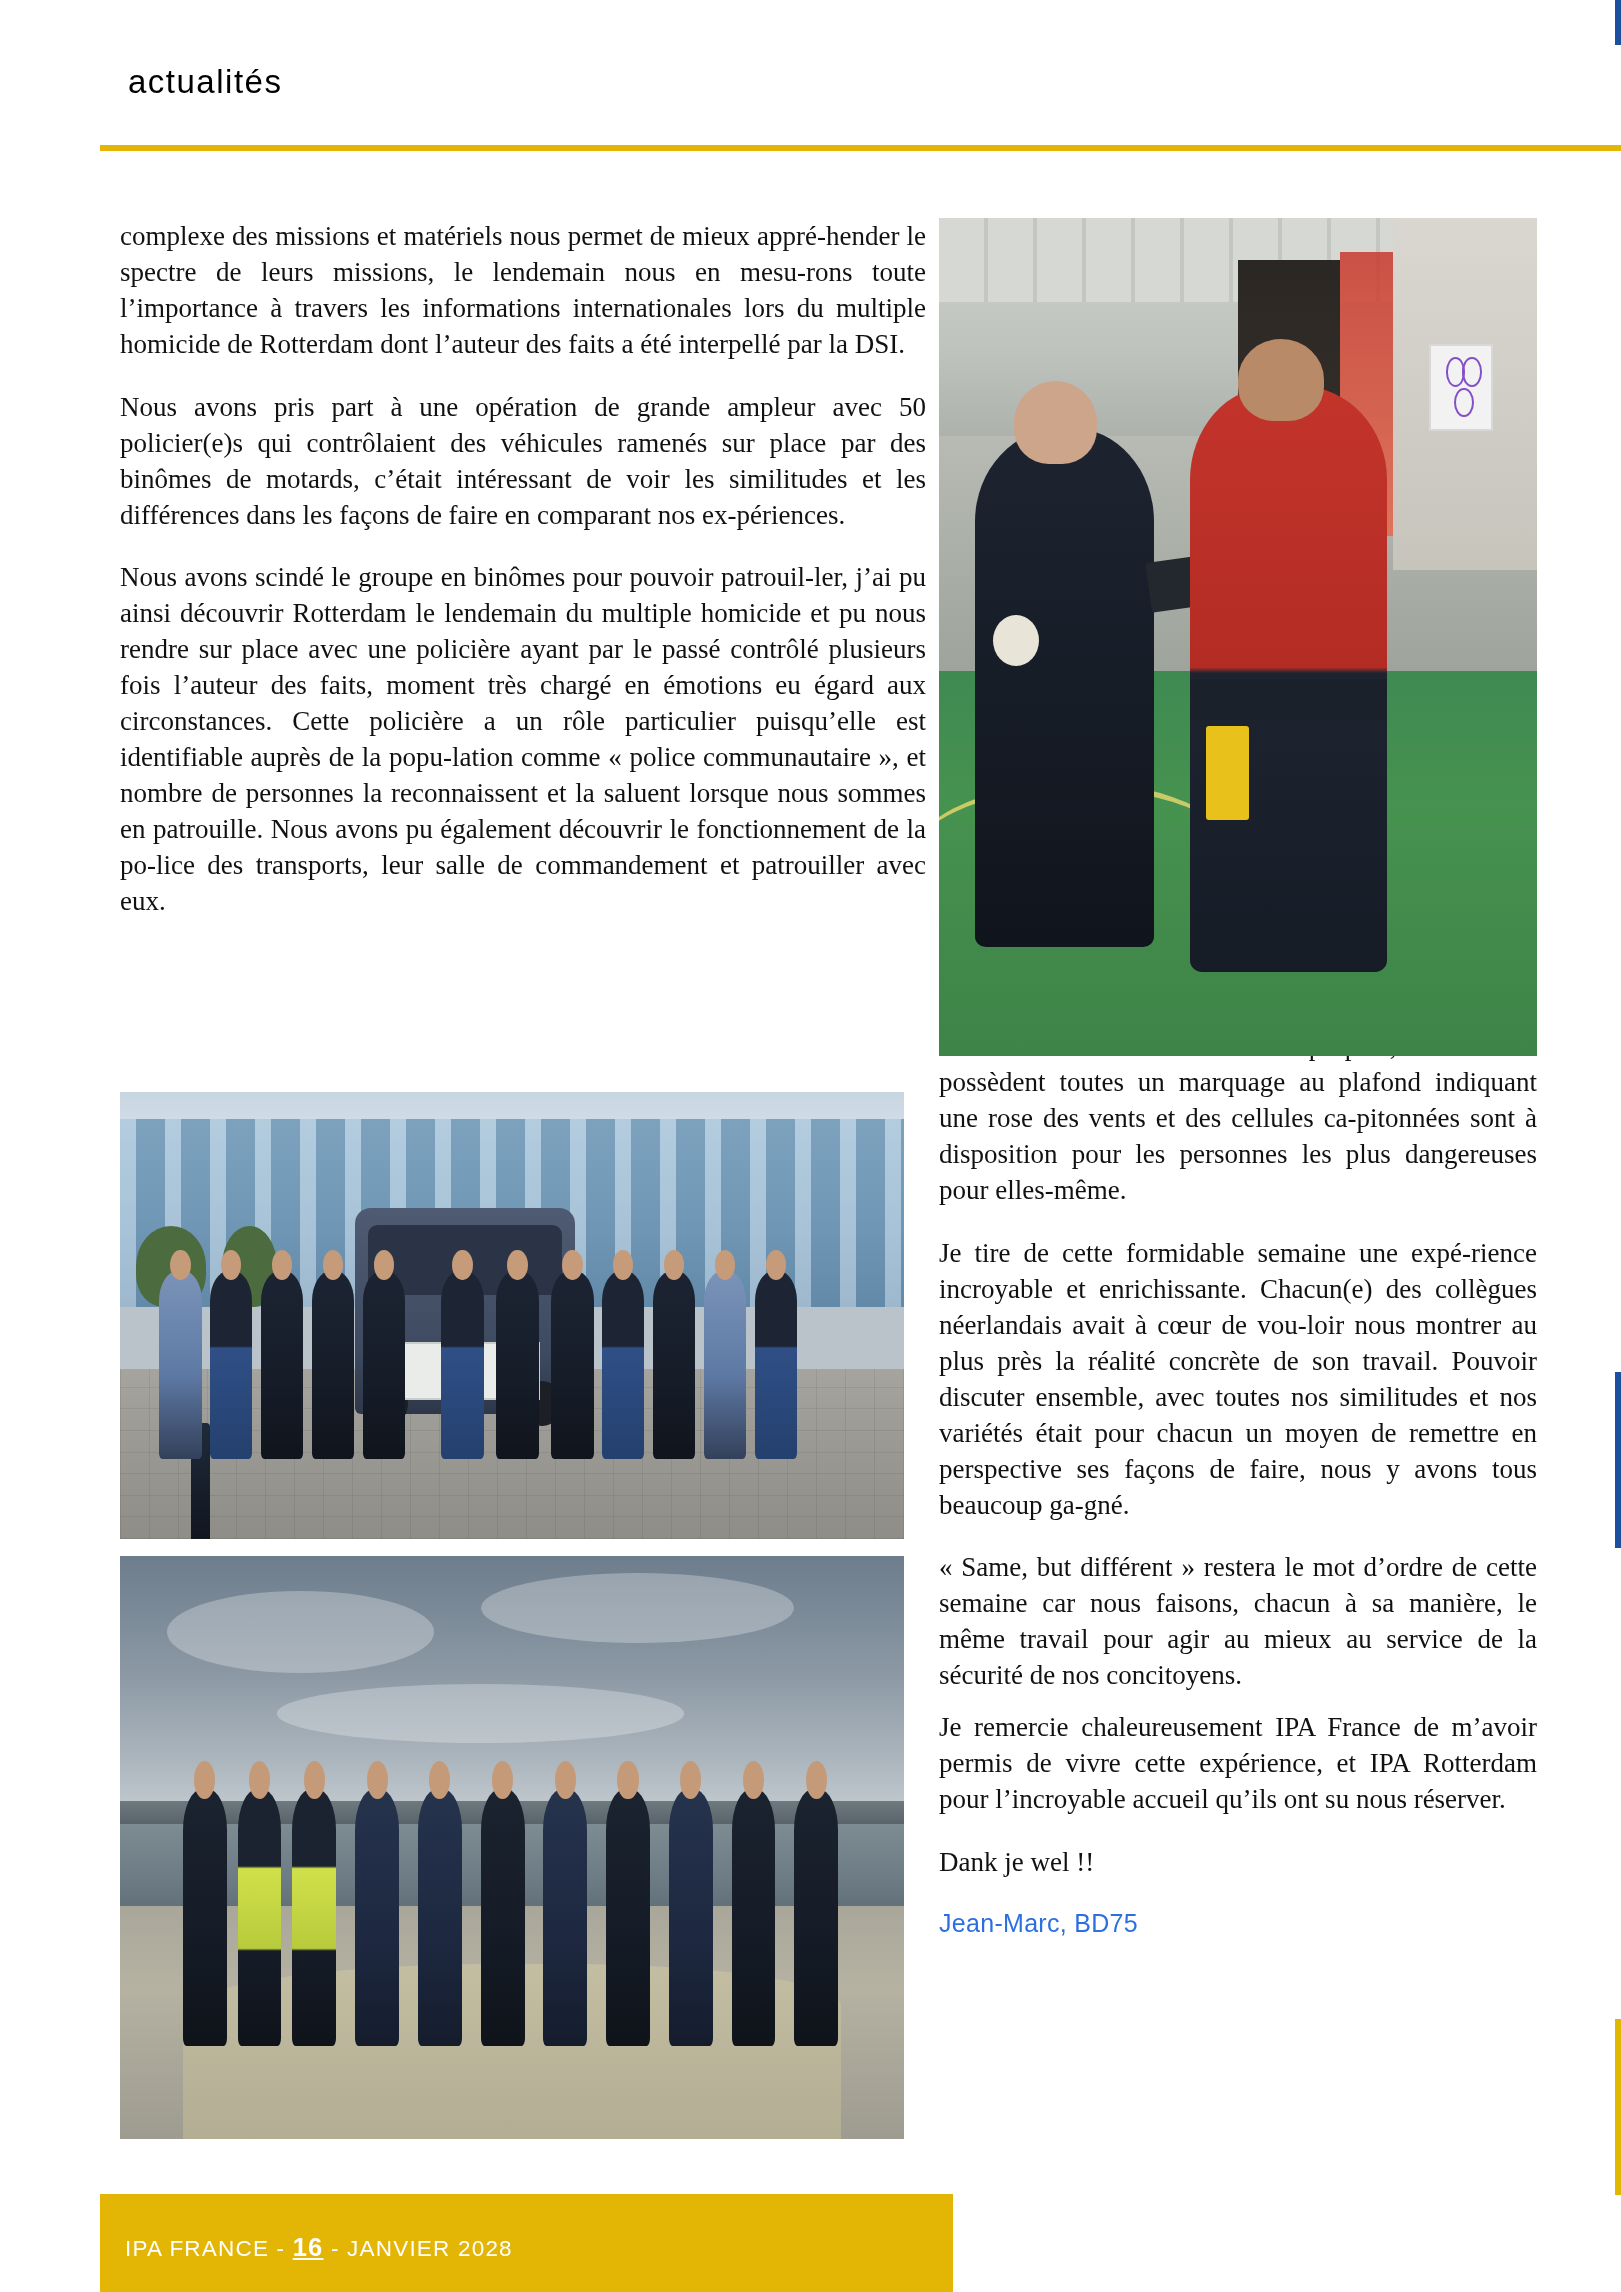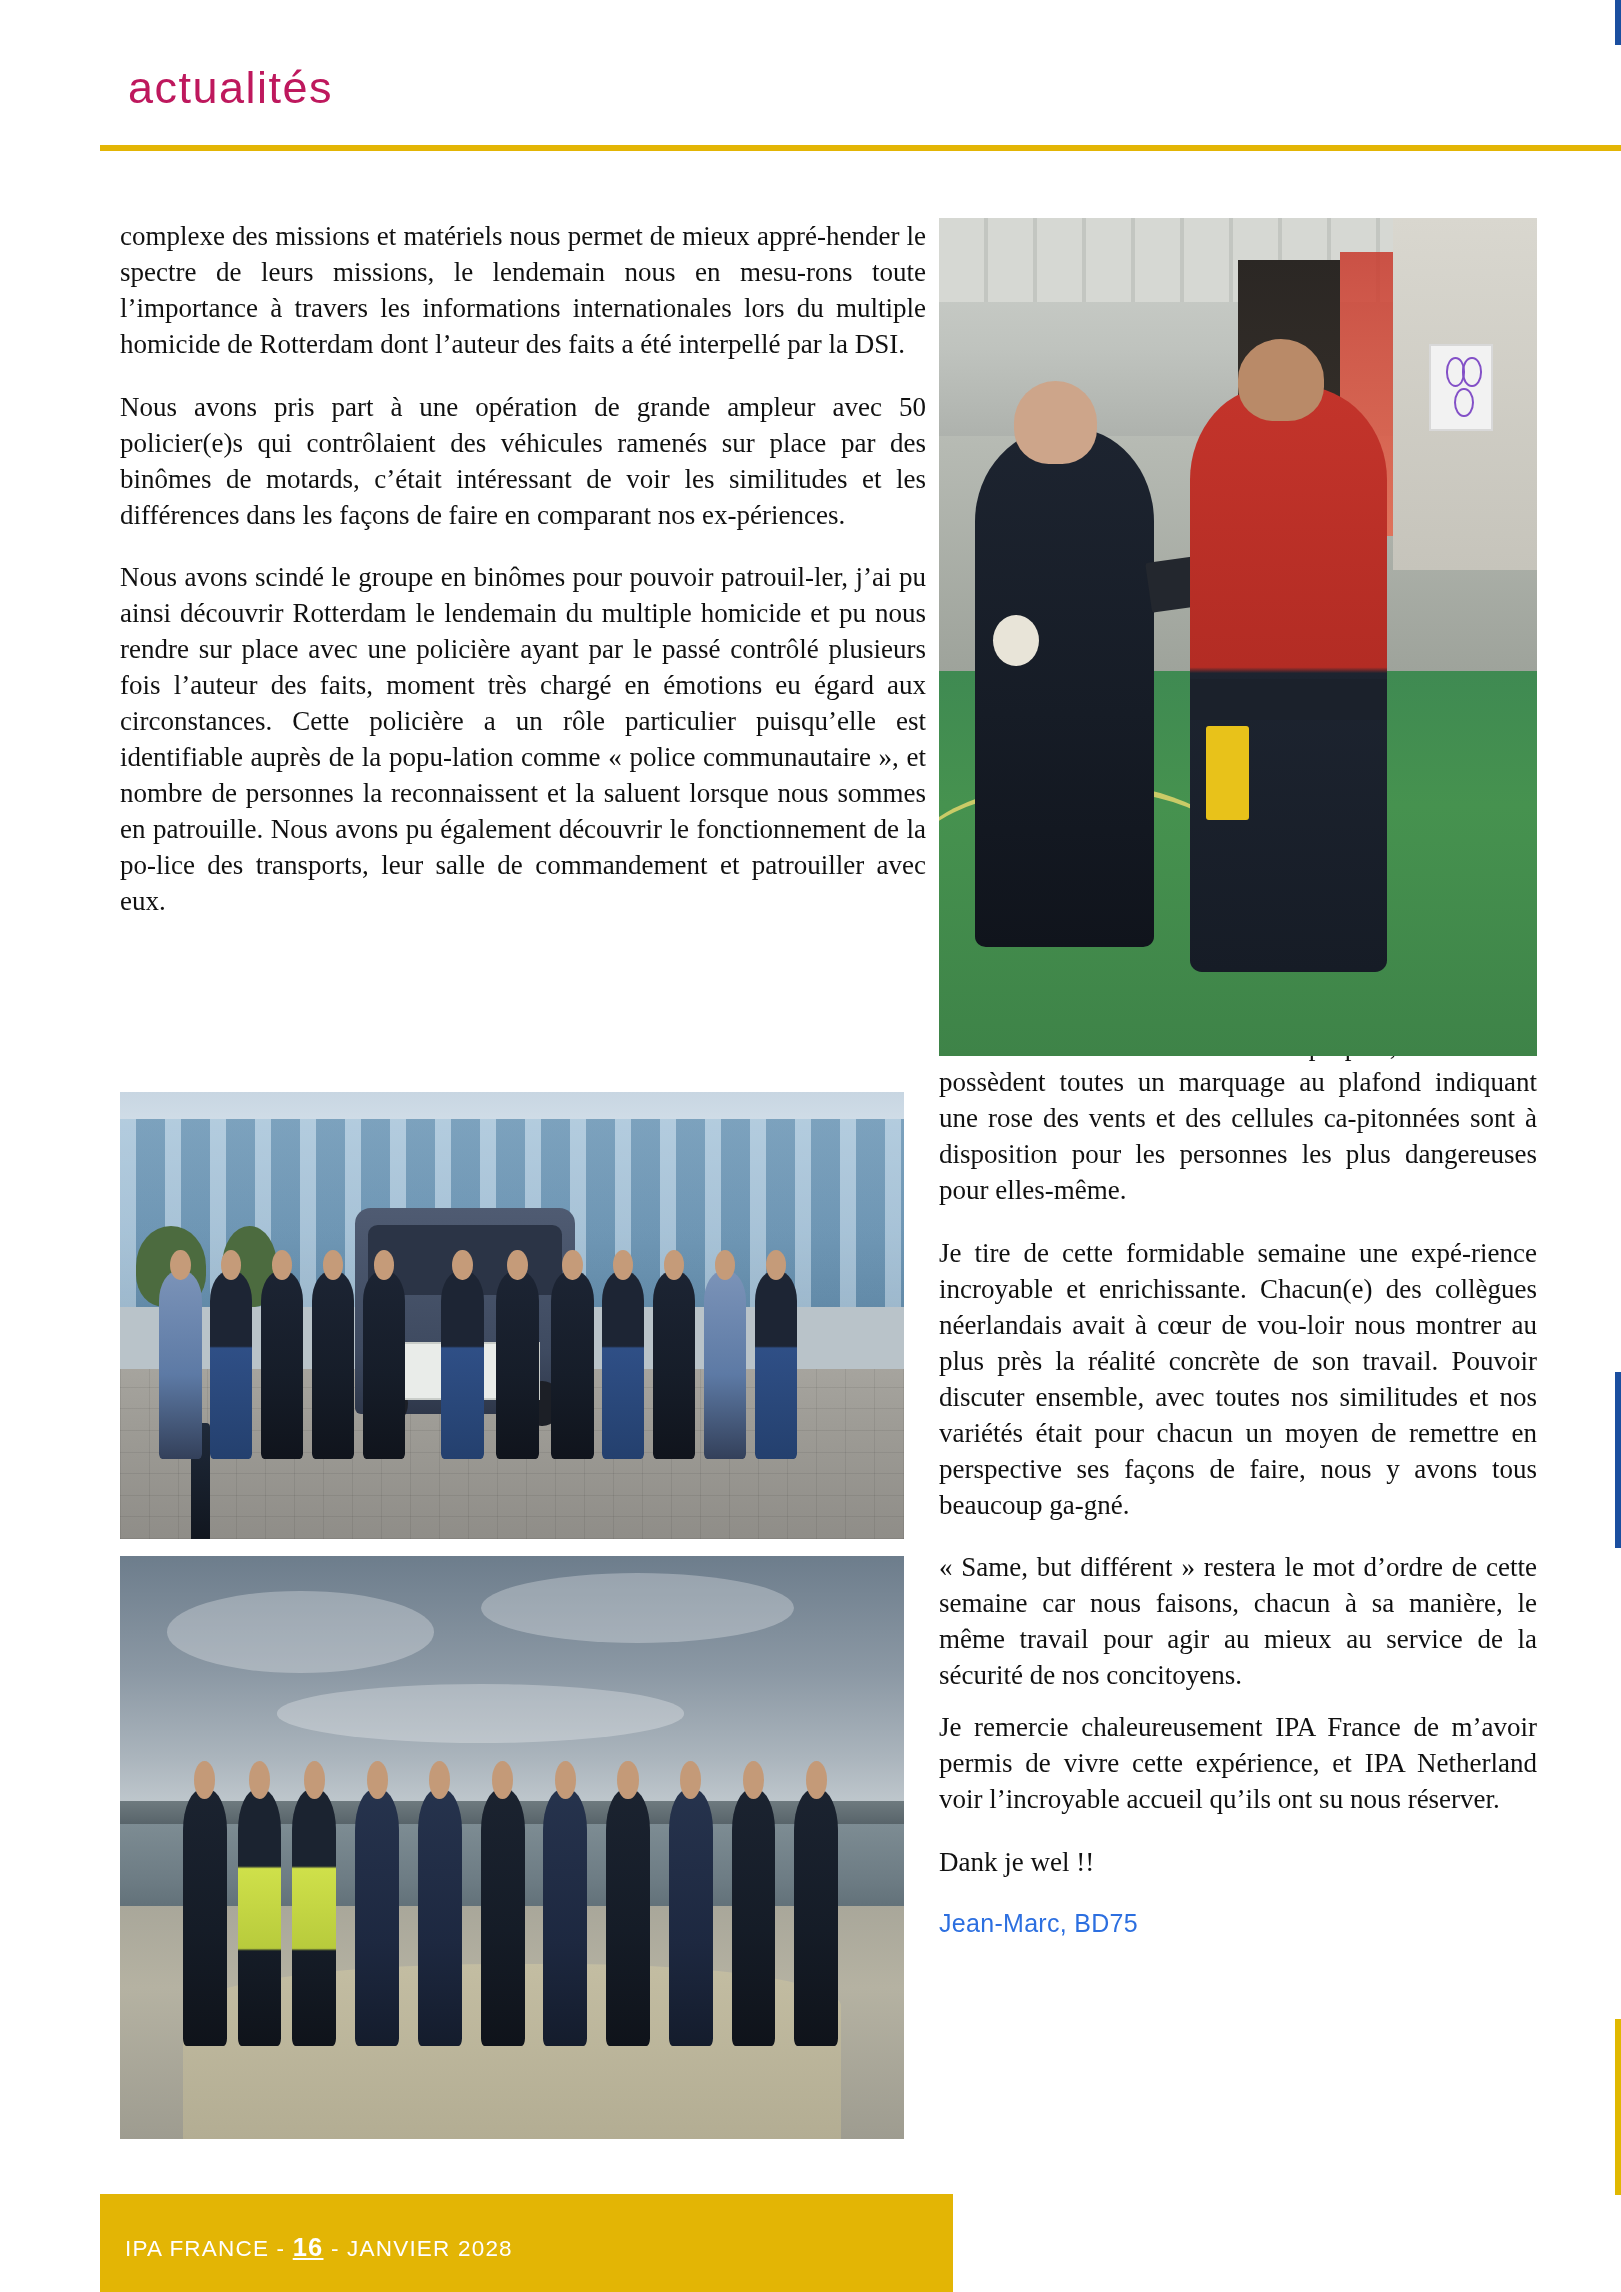--- a/index.html
+++ b/index.html
@@ -33,24 +33,24 @@
     left: 0;
     top: 0;
     width: 1621px;
     height: 149px;
   }
   .masthead-title {
     position: absolute;
     left: 128px;
     top: 65px;
     font-family: "Liberation Sans", sans-serif;
-    font-size: 45px;
+    font-size: 33px;
     font-weight: 300;
     letter-spacing: 1.5px;
-    color: #be185d;
+    color: #000000;
     line-height: 1;
   }
   .masthead-rule {
     position: absolute;
     left: 100px;
     top: 145px;
     width: 1521px;
     height: 5.9px;
     background: #e3b505;
   }
@@ -241,21 +241,21 @@
   <div class="col-left">
     <p class="body">complexe des missions et matériels nous permet de mieux appré-hender le spectre de leurs missions, le lendemain nous en mesu-rons toute l’importance à travers les informations internationales lors du multiple homicide de Rotterdam dont l’auteur des faits a été interpellé par la DSI.</p>
     <p class="body">Nous avons pris part à une opération de grande ampleur avec 50 policier(e)s qui contrôlaient des véhicules ramenés sur place par des binômes de motards, c’était intéressant de voir les similitudes et les différences dans les façons de faire en comparant nos ex-périences.</p>
     <p class="body last">Nous avons scindé le groupe en binômes pour pouvoir patrouil-ler, j’ai pu ainsi découvrir Rotterdam le lendemain du multiple homicide et pu nous rendre sur place avec une policière ayant par le passé contrôlé plusieurs fois l’auteur des faits, moment très chargé en émotions eu égard aux circonstances. Cette policière a un rôle particulier puisqu’elle est identifiable auprès de la popu-lation comme « police communautaire », et nombre de personnes la reconnaissent et la saluent lorsque nous sommes en patrouille. Nous avons pu également découvrir le fonctionnement de la po-lice des transports, leur salle de commandement et patrouiller avec eux.</p>
   </div>
 
   <div class="col-right" style="top:1028px;">
     <p class="body">Les commissariats sont tous très propres, les cel-lules possèdent toutes un marquage au plafond indiquant une rose des vents et des cellules ca-pitonnées sont à disposition pour les personnes les plus dangereuses pour elles-même.</p>
     <p class="body">Je tire de cette formidable semaine une expé-rience incroyable et enrichissante. Chacun(e) des collègues néerlandais avait à cœur de vou-loir nous montrer au plus près la réalité concrète de son travail. Pouvoir discuter ensemble, avec toutes nos similitudes et nos variétés était pour chacun un moyen de remettre en perspective ses façons de faire, nous y avons tous beaucoup ga-gné.</p>
     <p class="body tight">« Same, but différent » restera le mot d’ordre de cette semaine car nous faisons, chacun à sa manière, le même travail pour agir au mieux au service de la sécurité de nos concitoyens.</p>
-    <p class="body">Je remercie chaleureusement IPA France de m’avoir permis de vivre cette expérience, et IPA Netherland voir l’incroyable accueil qu’ils ont su nous réserver.</p>
+    <p class="body">Je remercie chaleureusement IPA France de m’avoir permis de vivre cette expérience, et IPA Rotterdam pour l’incroyable accueil qu’ils ont su nous réserver.</p>
     <p class="body last">Dank je wel !!</p>
     <div class="signature">Jean-Marc, BD75</div>
   </div>
 
   <div class="photo" id="photo-range">
     <div class="wall-top"></div>
     <div class="ceilgrid"></div>
     <div class="midwall"></div>
     <div class="rightwall"></div>
     <div class="doorway"></div>

